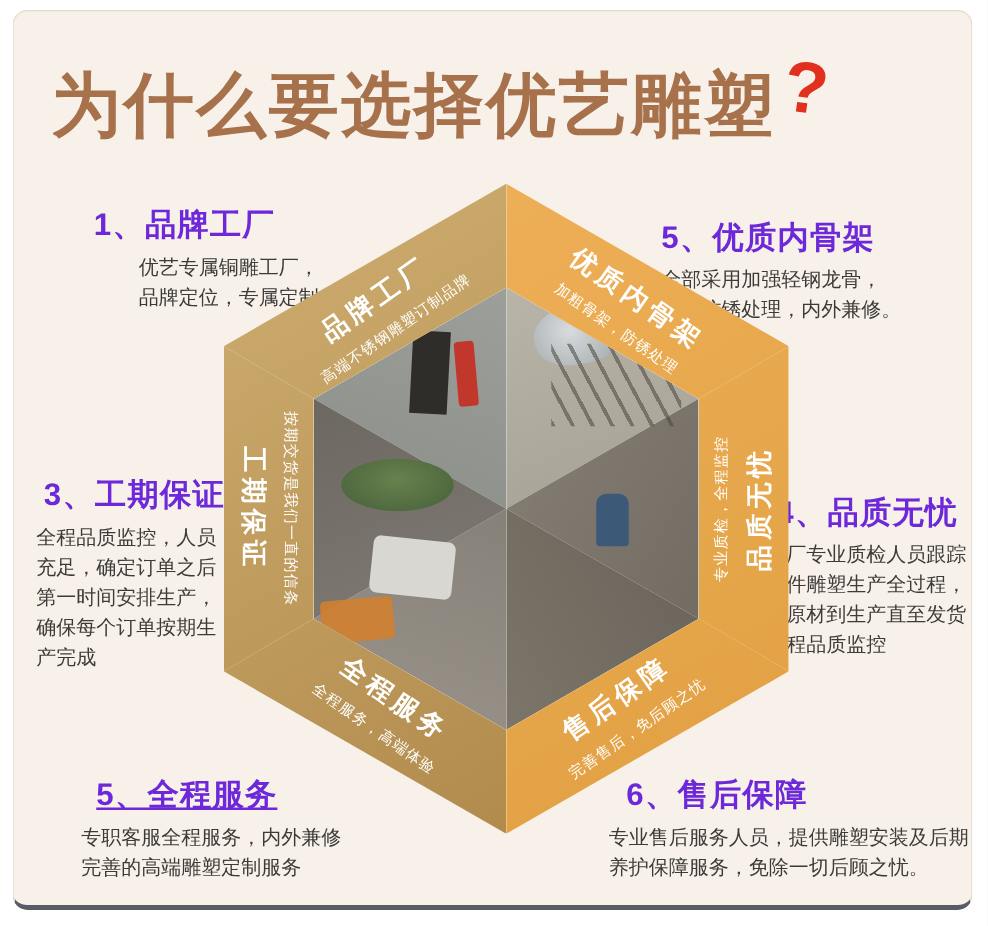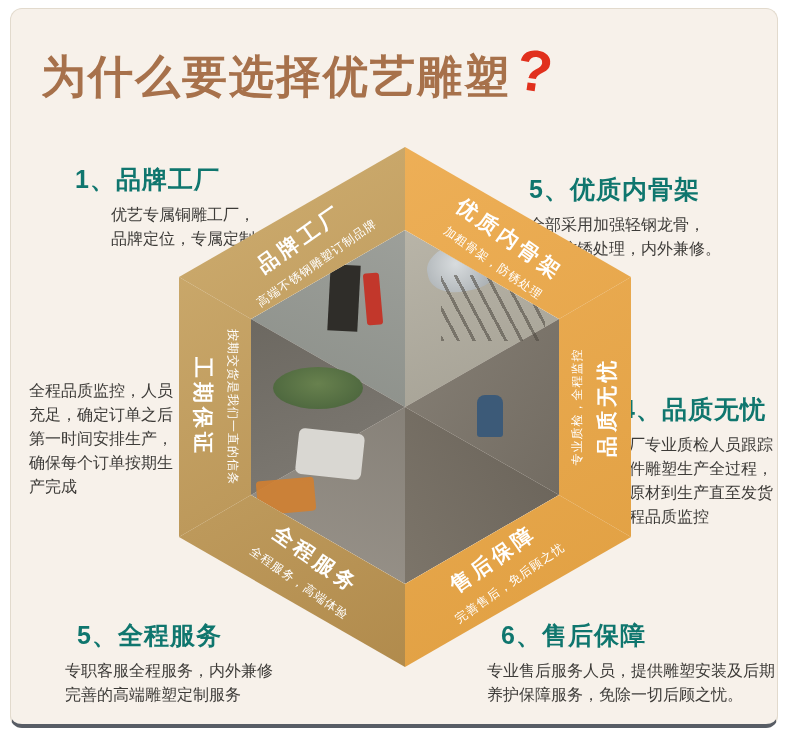--- a/index.html
+++ b/index.html
@@ -3,33 +3,33 @@
 <meta charset="utf-8">
 <style>
   html,body{margin:0;padding:0;background:#ffffff;}
   .page{position:relative;width:790px;height:741px;overflow:hidden;
         font-family:"Liberation Sans","DejaVu Sans",sans-serif;}
   .card{position:absolute;left:10px;top:8px;width:768px;height:720px;
         background:#f7f1ea;border:1px solid #e2dacd;border-bottom:4px solid #585d65;
         border-radius:12px;box-sizing:border-box;}
   
   .title-row{position:absolute;left:30px;top:38px;white-space:nowrap;}
-  .title{display:inline-block;font-size:45px;font-weight:bold;color:#a7714b;
+  .title{display:inline-block;font-size:56px;font-weight:bold;color:#a7714b;
          letter-spacing:2px;}
   .qmark{display:inline-block;font-size:58px;font-weight:bold;color:#e1301d;
          margin-left:6px;transform:rotate(8deg);vertical-align:top;position:relative;top:-10px;}
   
   .feat{position:absolute;}
-  .f-head{font-size:25px;font-weight:bold;color:#0f766e;letter-spacing:1px;margin-bottom:7px;}
+  .f-head{font-size:25px;font-weight:bold;color:#6d28d9;letter-spacing:1px;margin-bottom:7px;}
   .f-body{font-size:16px;color:#3d3b38;line-height:1.5;white-space:pre-line;}
   .f1{left:64px;top:154px;}  .f1 .f-body{margin-left:36px;}
   .f2{left:518px;top:164px;} .f2 .f-body{}
   .f3{left:18px;top:370px;}  .f3 .f-head{margin-left:6px;}
   .f4{left:602px;top:384px;} .f4 .f-head{margin-left:8px;}
-  .f5{left:54px;top:610px;}  .f5 .f-head{margin-left:12px;}
+  .f5{left:54px;top:610px;}  .f5 .f-head{margin-left:12px;text-decoration:underline;}
   .f6{left:476px;top:610px;} .f6 .f-head{margin-left:14px;}
   
   .hex{position:absolute;left:168px;top:138px;width:452px;height:520px;}
   .photo-hex{position:absolute;inset:0;
      clip-path:polygon(226px 83px,380px 172px,380px 348px,226px 437px,72px 348px,72px 172px);}
   .sector{position:absolute;inset:0;}
   .s-tl{clip-path:polygon(226px 260px,72px 172px,226px 83px);
         background:linear-gradient(200deg,#a9aba6,#767b74);}
   .s-tr{clip-path:polygon(226px 260px,226px 83px,380px 172px);
         background:linear-gradient(160deg,#c6c2b5,#8d897d);}
@@ -91,20 +91,21 @@
       <div class="f-head">1、品牌工厂</div>
       <div class="f-body">优艺专属铜雕工厂，
 品牌定位，专属定制</div>
     </div>
     <div class="feat f2">
       <div class="f-head">5、优质内骨架</div>
       <div class="f-body">全部采用加强轻钢龙骨，
 专业防锈处理，内外兼修。</div>
     </div>
     <div class="feat f3">
+      <div class="f-head">3、工期保证</div>
       <div class="f-body">全程品质监控，人员
 充足，确定订单之后
 第一时间安排生产，
 确保每个订单按期生
 产完成</div>
     </div>
     <div class="feat f4">
       <div class="f-head">4、品质无忧</div>
       <div class="f-body">工厂专业质检人员跟踪
 每件雕塑生产全过程，

